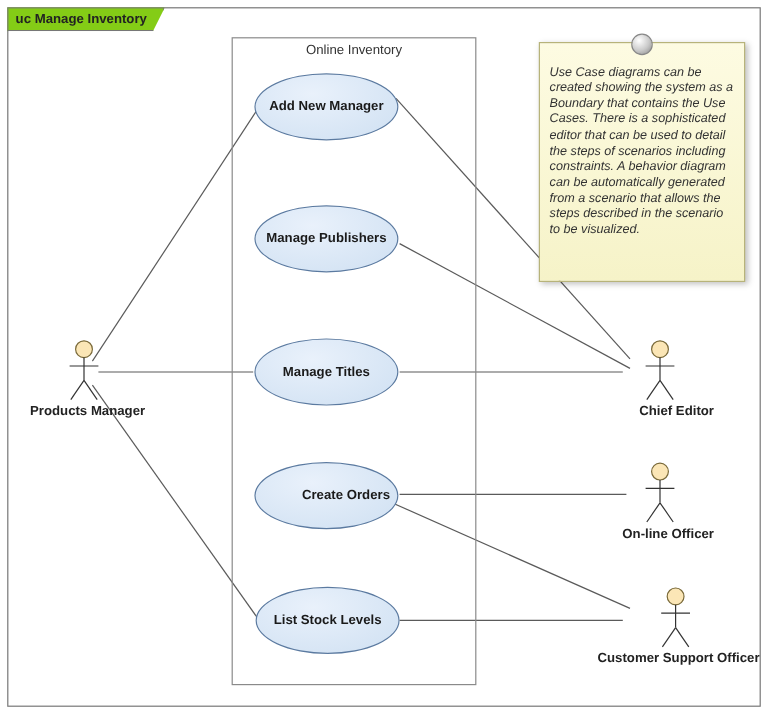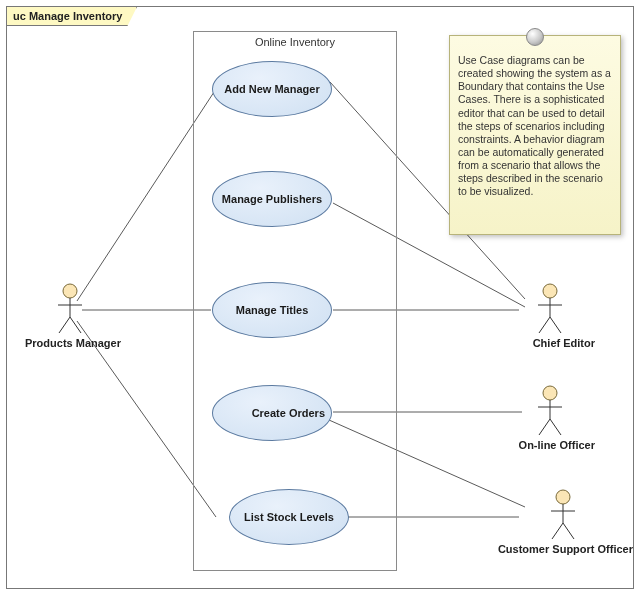--- a/index.html
+++ b/index.html
@@ -26,21 +26,21 @@
   }
   .frame-title {
     position: absolute;
     left: -1px; top: -1px;
     height: 18px;
     line-height: 18px;
     padding: 0 14px 0 6px;
     border: 1px solid #777;
     border-left: 1px solid #777;
     border-top: 1px solid #777;
-    background: #fef9c3;
+    background: #84cc16;
     font-weight: bold;
     font-size: 11px;
     clip-path: polygon(0 0, 100% 0, calc(100% - 10px) 100%, 0 100%);
   }
   .frame-title .kw { font-weight: bold; }
   .system-boundary {
     position: absolute;
     border: 1px solid #8a8a8a;
     box-sizing: border-box;
   }
@@ -84,20 +84,21 @@
   .note {
     position: absolute;
     background: linear-gradient(#fdfbe2, #f6f3c8);
     border: 1px solid #b7b37a;
     box-shadow: 2px 2px 5px rgba(0,0,0,0.25);
     box-sizing: border-box;
     padding: 18px 8px 24px 8px;
     font-size: 10.5px;
     line-height: 1.25;
     color: #333;
+    font-style: italic;
   }
   .pin {
     position: absolute;
     top: -8px;
     left: 50%;
     transform: translateX(-50%);
     width: 16px; height: 16px;
     border-radius: 50%;
     background: radial-gradient(circle at 35% 30%, #fff, #c9c9c9 55%, #888);
     border: 1px solid #888;
@@ -149,21 +150,21 @@
     </div>
     <div class="usecase" style="left:205px; top:275px;">
       <span>Manage Titles</span>
     </div>
     <div class="usecase" style="left:205px; top:164px;">
       <span>Manage Publishers</span>
     </div>
     <div class="usecase" style="left:205px; top:378px;justify-content:flex-end;">
       <span>Create Orders</span>
     </div>
-    <div class="usecase" style="left:222px; top:482px;">
+    <div class="usecase" style="left:206px; top:482px;">
       <span>List Stock Levels</span>
     </div>
 
     <div class="actor" style="left:18px; top:276px;">
       <svg width="32" height="52" viewBox="0 0 32 52">
         <circle cx="16" cy="8" r="7" fill="#fbe6b6" stroke="#7a6a3a"></circle>
         <line x1="16" y1="15" x2="16" y2="34" stroke="#333"></line>
         <line x1="4" y1="22" x2="28" y2="22" stroke="#333"></line>
         <line x1="16" y1="34" x2="5" y2="50" stroke="#333"></line>
         <line x1="16" y1="34" x2="27" y2="50" stroke="#333"></line>

